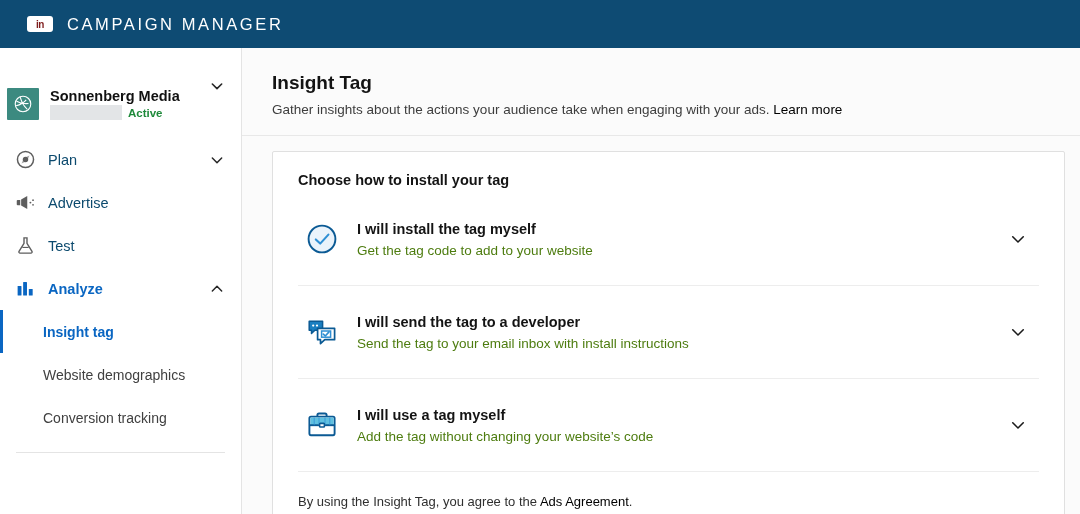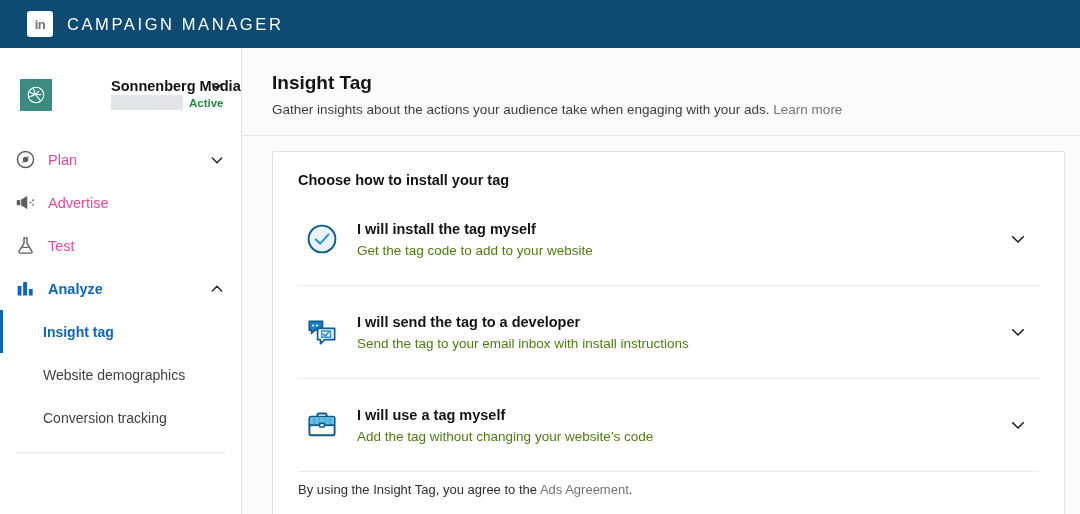--- a/index.html
+++ b/index.html
@@ -10,44 +10,44 @@
     overflow: hidden;
   }
   .app { width: 1080px; height: 514px; position: relative; background: #fff; }
 
   
   .topbar {
     height: 48px; background: #0e4b73;
     display: flex; align-items: center; padding-left: 27px;
   }
   .li-logo {
-    width: 26px; height: 26px; background: #ffffff; border-radius: 3px;
+    width: 26px; height: 16px; background: #ffffff; border-radius: 3px;
     display: flex; align-items: center; justify-content: center;
-    color: #737373; font-weight: 700; font-size: 13px; letter-spacing: -0.5px;
+    color: #7f1d1d; font-weight: 700; font-size: 10px; letter-spacing: -0.5px;
     font-family: "Liberation Sans", sans-serif;
   }
   .brand-text {
     margin-left: 14px; color: #ffffff; font-size: 16.5px;
     letter-spacing: 2.6px; font-weight: 400; text-align: right;
   }
 
   
   .body-row { display: flex; height: 466px; }
   .sidebar {
     width: 242px; background: #ffffff; position: relative;
     border-right: 1px solid #e4e4e4; flex: 0 0 242px;
   }
   .content {
     flex: 1; background: #fbfbfb; position: relative;
   }
 
   
   .account {
-    display: flex; align-items: center; padding: 20px 14px 0 20px;
-    position: relative; height: 72px; gap: 48px;
+    display: flex; align-items: flex-end; padding: 20px 14px 0 7px;
+    position: relative; height: 72px;
   }
   .account-avatar {
     width: 32px; height: 32px; background: #3c8a80; flex: 0 0 32px;
     display: flex; align-items: center; justify-content: center;
     border-radius: 1px; margin-top: 2px;
   }
   .account-info { margin-left: 11px; flex: 1; }
   .account-name {
     font-size: 14.5px; font-weight: 700; color: #111; line-height: 1.2;
     white-space: nowrap;
@@ -67,21 +67,21 @@
   .nav { padding-top: 18px; }
   .nav-item {
     display: flex; align-items: center; height: 43px;
     padding: 0 14px; position: relative; cursor: pointer;
   }
   .nav-icon {
     width: 22px; height: 22px; flex: 0 0 22px;
     display: flex; align-items: center; justify-content: center;
     margin-right: 12px;
   }
-  .nav-label { font-size: 14.5px; color: #ec4899; }
+  .nav-label { font-size: 14.5px; color: #0c4a6e; }
   .nav-item.active .nav-label { color: #0a66c2; font-weight: 700; text-align: right; }
   .nav-chevron { position: absolute; right: 16px; top: 50%; transform: translateY(-50%); }
 
   .sub-item {
     display: flex; align-items: center; height: 43px;
     padding-left: 43px; position: relative; cursor: pointer;
   }
   .sub-label { font-size: 14px; color: #404040; }
   .sub-item.active .sub-label { color: #0a66c2; font-weight: 700; }
   .sub-item.active::before {
@@ -91,21 +91,21 @@
   .nav-divider {
     height: 1px; background: #e4e4e4; margin: 13px 16px 13px 16px;
   }
 
   
   .page-head { padding: 24px 0 0 30px; }
   .page-title { font-size: 19px; font-weight: 700; color: #141414; }
   .page-sub {
     margin-top: 7px; font-size: 13.5px; color: #3d3d3d; line-height: 1.35;
   }
-  .link { color: #737373; text-decoration: none; text-align: center; }
+  .link { color: #000000; text-decoration: none; text-align: center; }
   .head-divider {
     height: 1px; background: #e8e8e8; margin-top: 16px;
   }
 
   
   .card {
     margin: 15px 15px 0 30px; background: #ffffff;
     border: 1px solid #e0e0e0; border-radius: 2px;
     padding: 20px 25px 0 25px; height: 382px;
   }
@@ -119,21 +119,21 @@
   .option-row + .option-row { border-top: 1px solid #ededed; }
   .opt-icon {
     width: 34px; height: 34px; flex: 0 0 34px; margin-left: 7px;
     display: flex; align-items: center; justify-content: center;
   }
   .opt-text { margin-left: 18px; flex: 1; }
   .opt-title { font-size: 14.5px; font-weight: 700; color: #141414; }
   .opt-desc { margin-top: 5px; font-size: 13.5px; color: #4d7c0f; }
   .opt-chevron { margin-right: 12px; }
   .card-footer {
-    border-top: 1px solid #ededed; padding-top: 10px;
+    border-top: 1px solid #ededed; padding-top: 22px;
     font-size: 13px; color: #2f2f2f;
   }
   .chev { display: block; }
 </style>
 </head>
 <body>
 
 <div class="app">
 
   <div class="topbar">

